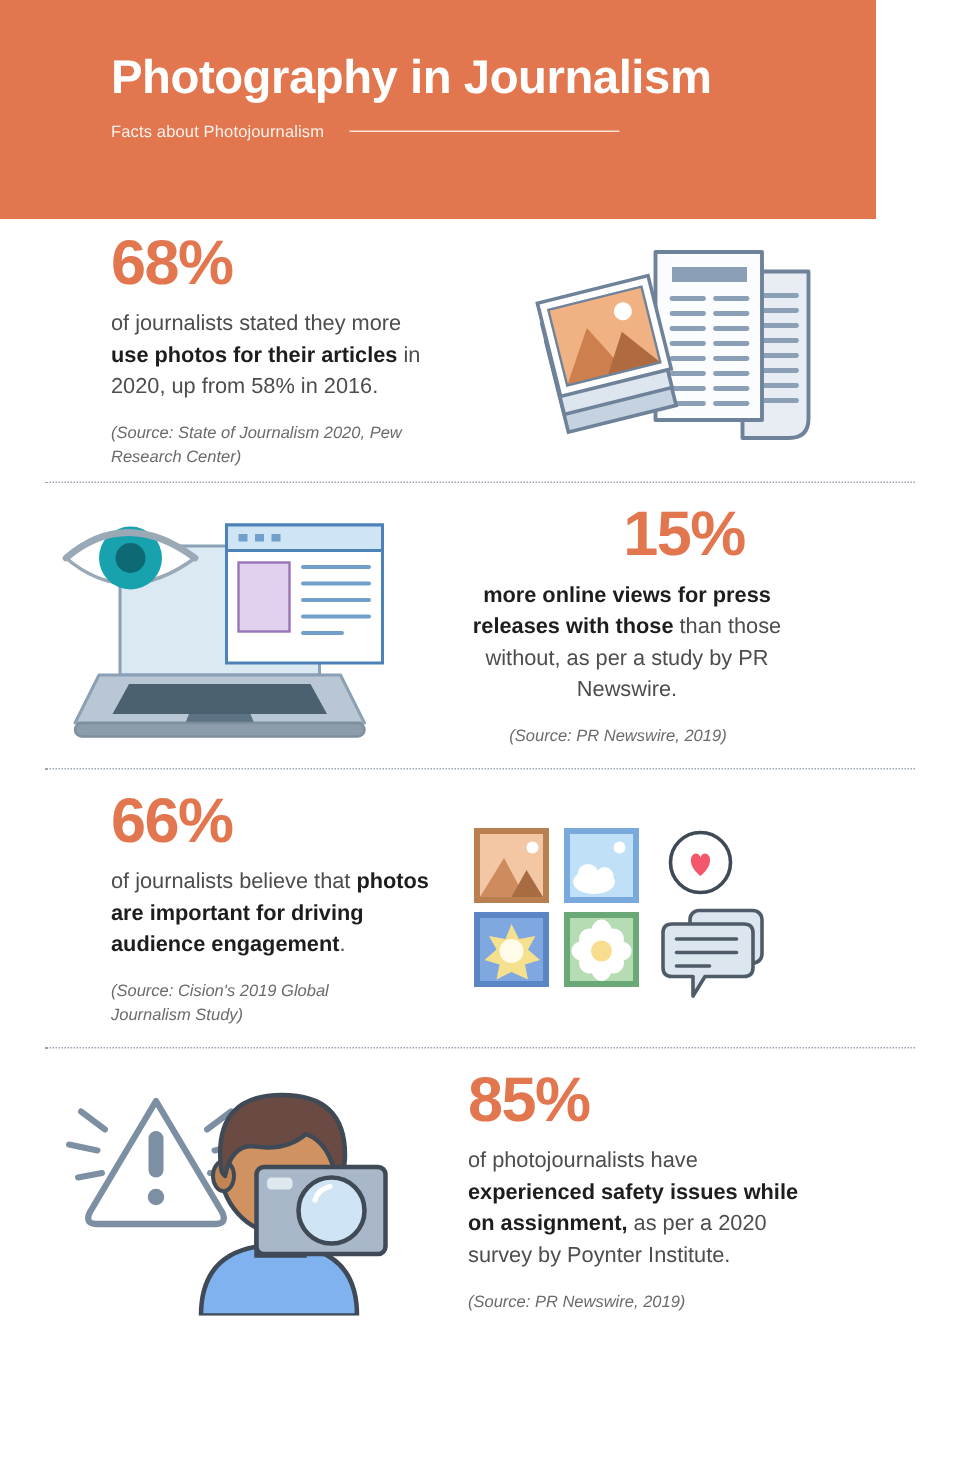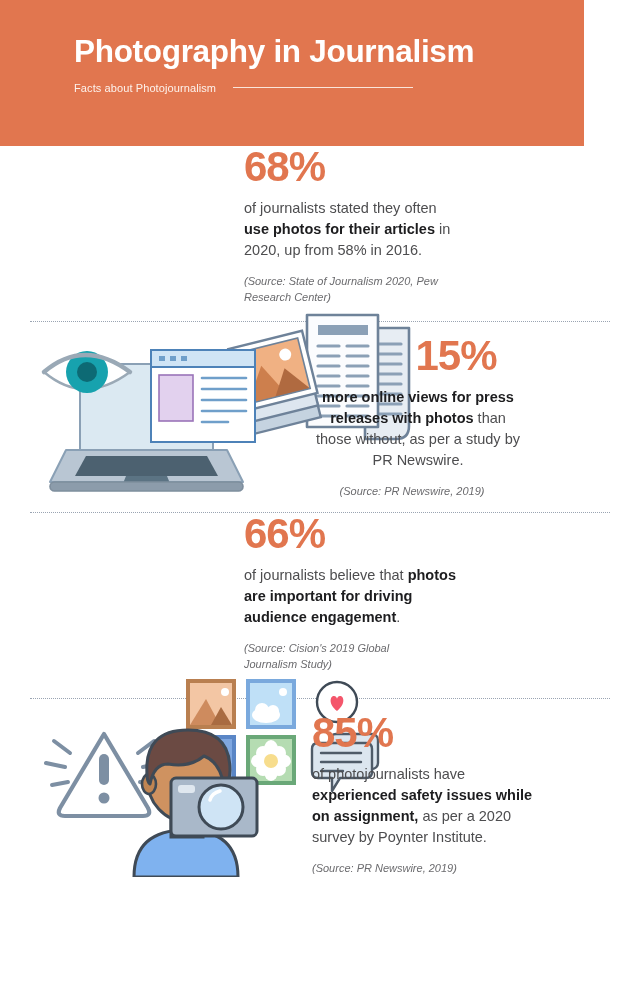--- a/index.html
+++ b/index.html
@@ -55,21 +55,21 @@
   
   .content {
     width: 640px;
   }
   .fact-row {
     display: flex;
     align-items: center;
     width: 640px;
     box-sizing: border-box;
   }
-  .fact-row.text-left  { flex-direction: column; }
+  .fact-row.text-left  { flex-direction: row; }
   .fact-row.text-right { flex-direction: row; }
 
   .text-cell {
     width: 300px;
     box-sizing: border-box;
   }
   .art-cell {
     width: 300px;
     box-sizing: border-box;
     display: flex;
@@ -123,21 +123,21 @@
     <div class="header-subtitle">Facts about Photojournalism</div>
     <div class="header-rule"></div>
   </div>
 </div>
 
 <div class="content">
 
   <div class="fact-row text-left" style="height:175px;">
     <div class="text-cell" style="padding-left:74px;">
       <div class="pct">68%</div>
-      <div class="fact-body"><span>of journalists stated they often </span><b>use photos for their articles</b><span> in 2020, up from 58% in 2016.</span></div>
+      <div class="fact-body"><span>of journalists stated they more </span><b>use photos for their articles</b><span> in 2020, up from 58% in 2016.</span></div>
       <div class="fact-source">(Source: State of Journalism 2020, Pew Research Center)</div>
     </div>
     <div class="art-cell">
       <svg width="215" height="150" viewBox="0 0 215 150">
 
         <path d="M152 22 L196 22 L196 120 Q196 133 183 133 L152 133 Z" fill="#e7edf3" stroke="#6E8299" stroke-width="2.6" stroke-linejoin="round"></path>
         <g stroke="#8ba0b6" stroke-width="3.2" stroke-linecap="round">
           <line x1="161" y1="38" x2="188" y2="38"></line>
             <line x1="161" y1="48" x2="188" y2="48"></line>
           <line x1="161" y1="58" x2="188" y2="58"></line>
@@ -218,21 +218,21 @@
           <line x1="164" y1="46" x2="208" y2="46"></line>
             <line x1="164" y1="57" x2="208" y2="57"></line>
           <line x1="164" y1="68" x2="208" y2="68"></line>
             <line x1="164" y1="79" x2="208" y2="79"></line>
           <line x1="164" y1="90" x2="190" y2="90"></line>
         </g>
       </svg>
     </div>
     <div class="text-cell" style="padding-left:12px;">
       <div class="pct">15%</div>
-      <div class="fact-body"><span></span><b>more online views for press releases with photos</b><span> than those without, as per a study by PR Newswire.</span></div>
+      <div class="fact-body"><span></span><b>more online views for press releases with those</b><span> than those without, as per a study by PR Newswire.</span></div>
       <div class="fact-source">(Source: PR Newswire, 2019)</div>
     </div>
   </div>
 
   <div class="divider"></div>
 
   <div class="fact-row text-left" style="height:185px;">
     <div class="text-cell" style="padding-left:74px;">
       <div class="pct">66%</div>
       <div class="fact-body"><span>of journalists believe that </span><b>photos are important for driving audience engagement</b><span>.</span></div>

